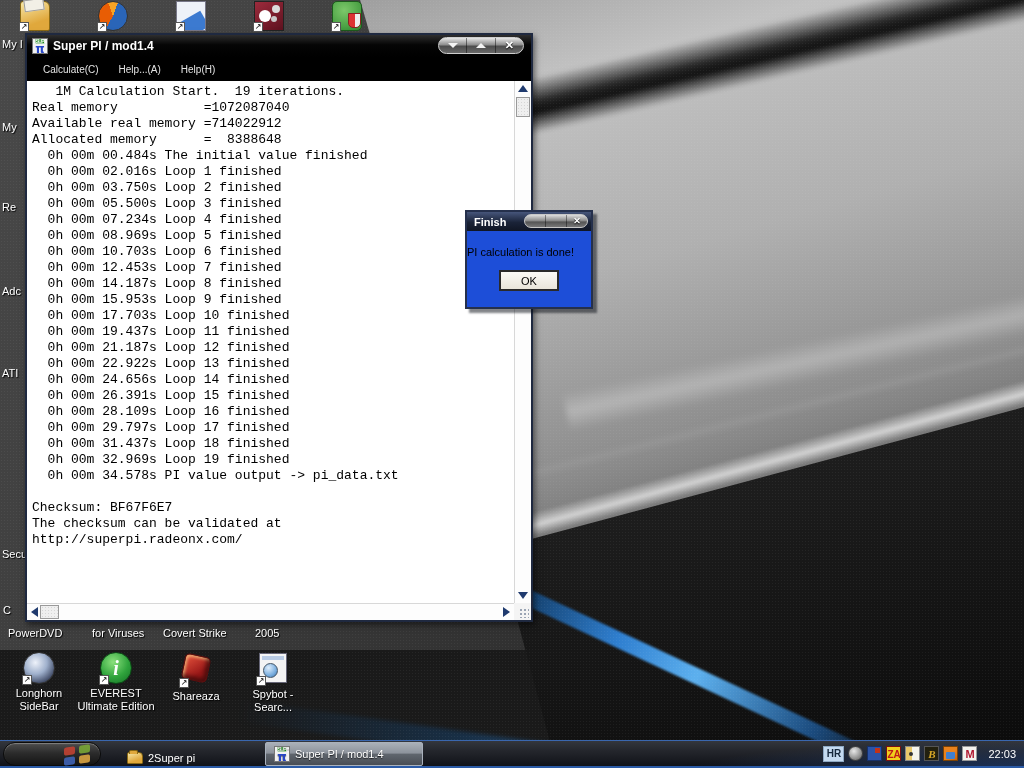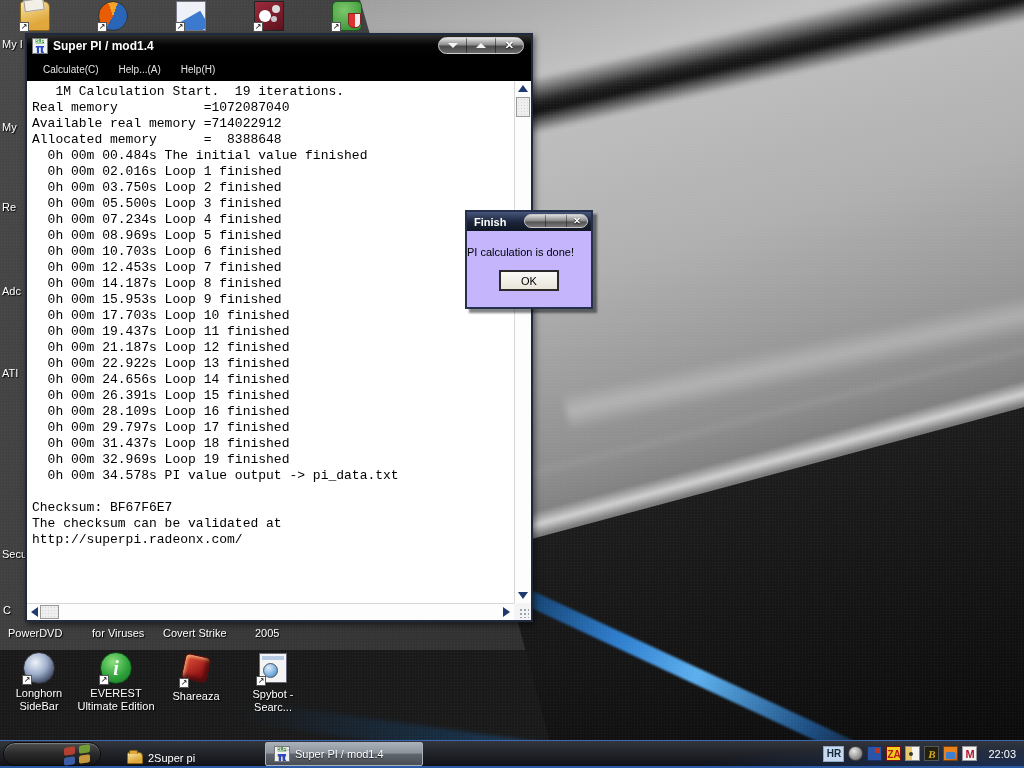--- a/index.html
+++ b/index.html
@@ -106,21 +106,21 @@
   .vthumb { position:absolute; left:1px; top:16px; width:14px; height:20px; background:#efefef; border:1px solid #9a9a9a;
     background-image:radial-gradient(#d6d6d6 1px,transparent 1px); background-size:3px 3px; }
   .hthumb { position:absolute; left:13px; top:1px; width:19px; height:14px; background:#efefef; border:1px solid #9a9a9a;
     background-image:radial-gradient(#d6d6d6 1px,transparent 1px); background-size:3px 3px; }
   .corner { position:relative; background:#f4f4f4; }
   .corner::after { content:""; position:absolute; right:2px; bottom:2px; width:10px; height:10px;
     background-image:radial-gradient(#9aa4b4 1.2px,transparent 1.3px); background-size:4px 4px; }
 
   
   .dlg { position:absolute; left:465px; top:210px; width:128px; height:99px;
-    border:2px solid #25304c; background:#c4b5fd; box-shadow:4px 4px 2px rgba(8,12,20,.5); }
+    border:2px solid #25304c; background:#1d4ed8; box-shadow:4px 4px 2px rgba(8,12,20,.5); }
   .dlg-title { height:19px; background:linear-gradient(180deg,#46557a 0%,#1a2338 55%,#101624 100%);
     display:flex; align-items:center; padding-left:7px; position:relative; }
   .dlg-title .txt { color:#fff; font-size:11px; font-weight:bold; }
   .dlg-pill { position:absolute; right:3px; top:2px; width:64px; height:14px; border-radius:7px;
     background:linear-gradient(180deg,#dcdcdc 0%,#8a8a8a 48%,#555 58%,#777 100%);
     border:1px solid #c8c8c8; display:flex; overflow:hidden; }
   .dlg-pill .seg { flex:1; display:flex; align-items:center; justify-content:center; border-right:1px solid rgba(0,0,0,.4); }
   .dlg-pill .seg:last-child { border-right:none; }
   .dlg-pill .xglyph { font-size:9px; line-height:9px; }
   .dlg-msg { text-align:left; font-size:11px; color:#000; margin-top:15px; }

